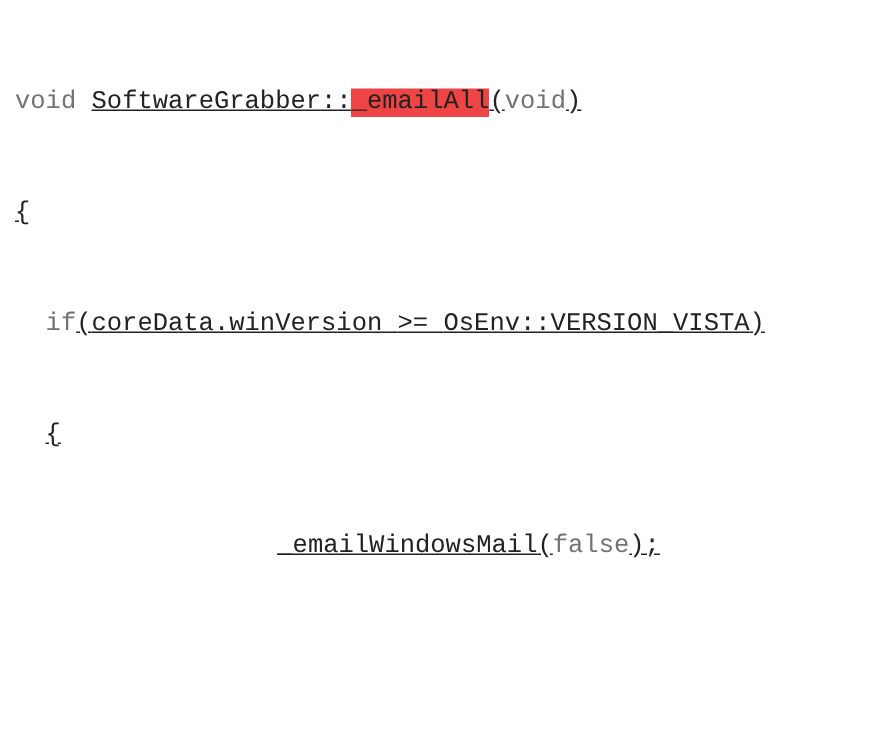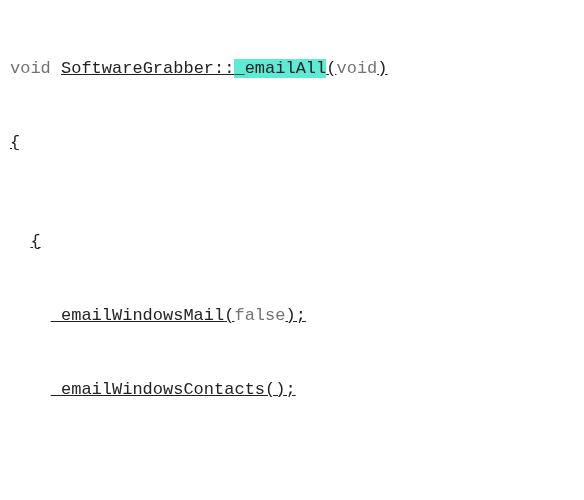--- a/index.html
+++ b/index.html
@@ -10,42 +10,42 @@
     font-size: 17px;
     line-height: 1.45;
     color: #222;
     width: 584px;
     box-sizing: border-box;
   }
   .code-block { white-space: pre; }
   .kw { color: #737373; }                 
   .ident { color: #222; text-decoration: underline; }                 
   .highlight {
-    background: #5eead4;
+    background: #ef4444;
     color: #222;
   }
   .line { display: block; }
   .indent1 { padding-left: 2ch; }
-  .indent2 { padding-left: 4ch; }
+  .indent2 { padding-left: 4ch; text-align: center; }
 </style>
 </head>
 <body>
 
 <div class="code-block">
 
 <span class="line"><span class="kw">void</span><span> </span><span class="ident">SoftwareGrabber</span><span class="ident">::</span><span class="highlight">_emailAll</span><span class="ident">(</span><span class="kw">void</span><span class="ident">)</span></span>
 
 <span class="line"><span class="ident">{</span></span>
 
+<span class="line indent1"><span class="kw">if</span><span class="ident">(</span><span class="ident">coreData.winVersion </span><span class="ident">&gt;= </span><span class="ident">OsEnv::VERSION_VISTA</span><span class="ident">)</span></span>
 
 <span class="line indent1"><span class="ident">{</span></span>
 
 <span class="line indent2"><span class="ident">_emailWindowsMail</span><span class="ident">(</span><span class="kw">false</span><span class="ident">);</span></span>
 
-<span class="line indent2"><span class="ident">_emailWindowsContacts();</span></span>
 
 
 
 
 
 
 
 
 
 

